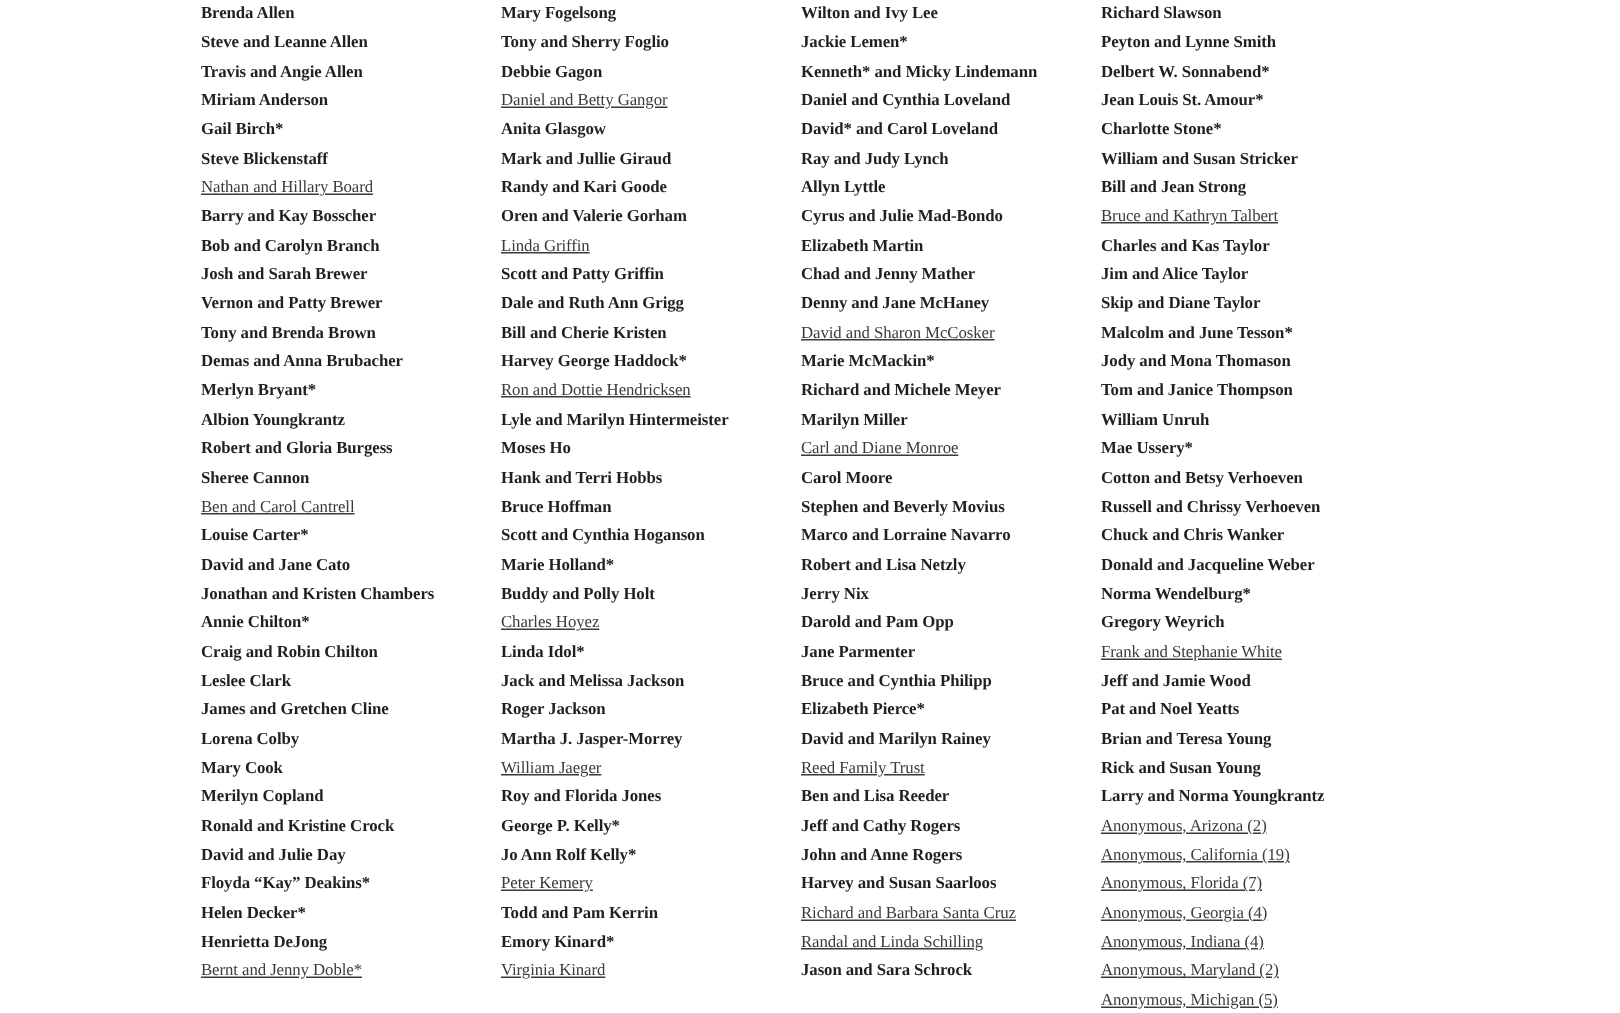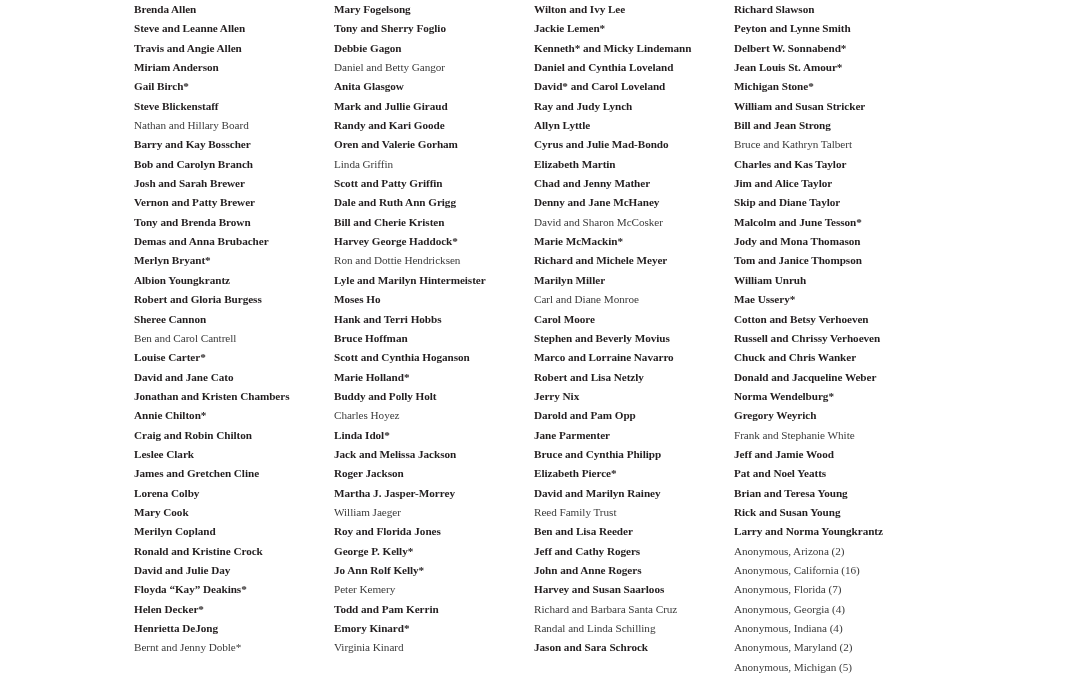--- a/index.html
+++ b/index.html
@@ -42,20 +42,21 @@
     white-space: nowrap;
     letter-spacing: -0.05px;
     color: #231f20;
   }
   .entry.bold {
     font-weight: bold;
   }
   .entry.light {
     font-weight: normal;
     color: #3b3b3b;
+    text-decoration: underline;
   }
 </style>
 </head>
 <body>
 
 <div class="page">
   <div class="columns">
     <div class="column col-1">
         <div class="entry bold">Brenda Allen</div>
         <div class="entry bold">Steve and Leanne Allen</div>
@@ -162,21 +163,21 @@
         <div class="entry bold">Harvey and Susan Saarloos</div>
         <div class="entry light">Richard and Barbara Santa Cruz</div>
         <div class="entry light">Randal and Linda Schilling</div>
         <div class="entry bold">Jason and Sara Schrock</div>
       </div>
     <div class="column col-4">
         <div class="entry bold">Richard Slawson</div>
         <div class="entry bold">Peyton and Lynne Smith</div>
         <div class="entry bold">Delbert W. Sonnabend*</div>
         <div class="entry bold">Jean Louis St. Amour*</div>
-        <div class="entry bold">Michigan Stone*</div>
+        <div class="entry bold">Charlotte Stone*</div>
         <div class="entry bold">William and Susan Stricker</div>
         <div class="entry bold">Bill and Jean Strong</div>
         <div class="entry light">Bruce and Kathryn Talbert</div>
         <div class="entry bold">Charles and Kas Taylor</div>
         <div class="entry bold">Jim and Alice Taylor</div>
         <div class="entry bold">Skip and Diane Taylor</div>
         <div class="entry bold">Malcolm and June Tesson*</div>
         <div class="entry bold">Jody and Mona Thomason</div>
         <div class="entry bold">Tom and Janice Thompson</div>
         <div class="entry bold">William Unruh</div>
@@ -187,21 +188,21 @@
         <div class="entry bold">Donald and Jacqueline Weber</div>
         <div class="entry bold">Norma Wendelburg*</div>
         <div class="entry bold">Gregory Weyrich</div>
         <div class="entry light">Frank and Stephanie White</div>
         <div class="entry bold">Jeff and Jamie Wood</div>
         <div class="entry bold">Pat and Noel Yeatts</div>
         <div class="entry bold">Brian and Teresa Young</div>
         <div class="entry bold">Rick and Susan Young</div>
         <div class="entry bold">Larry and Norma Youngkrantz</div>
         <div class="entry light">Anonymous, Arizona (2)</div>
-        <div class="entry light">Anonymous, California (16)</div>
+        <div class="entry light">Anonymous, California (19)</div>
         <div class="entry light">Anonymous, Florida (7)</div>
         <div class="entry light">Anonymous, Georgia (4)</div>
         <div class="entry light">Anonymous, Indiana (4)</div>
         <div class="entry light">Anonymous, Maryland (2)</div>
         <div class="entry light">Anonymous, Michigan (5)</div>
       </div>
   </div>
 </div>
 
 </body></html>

